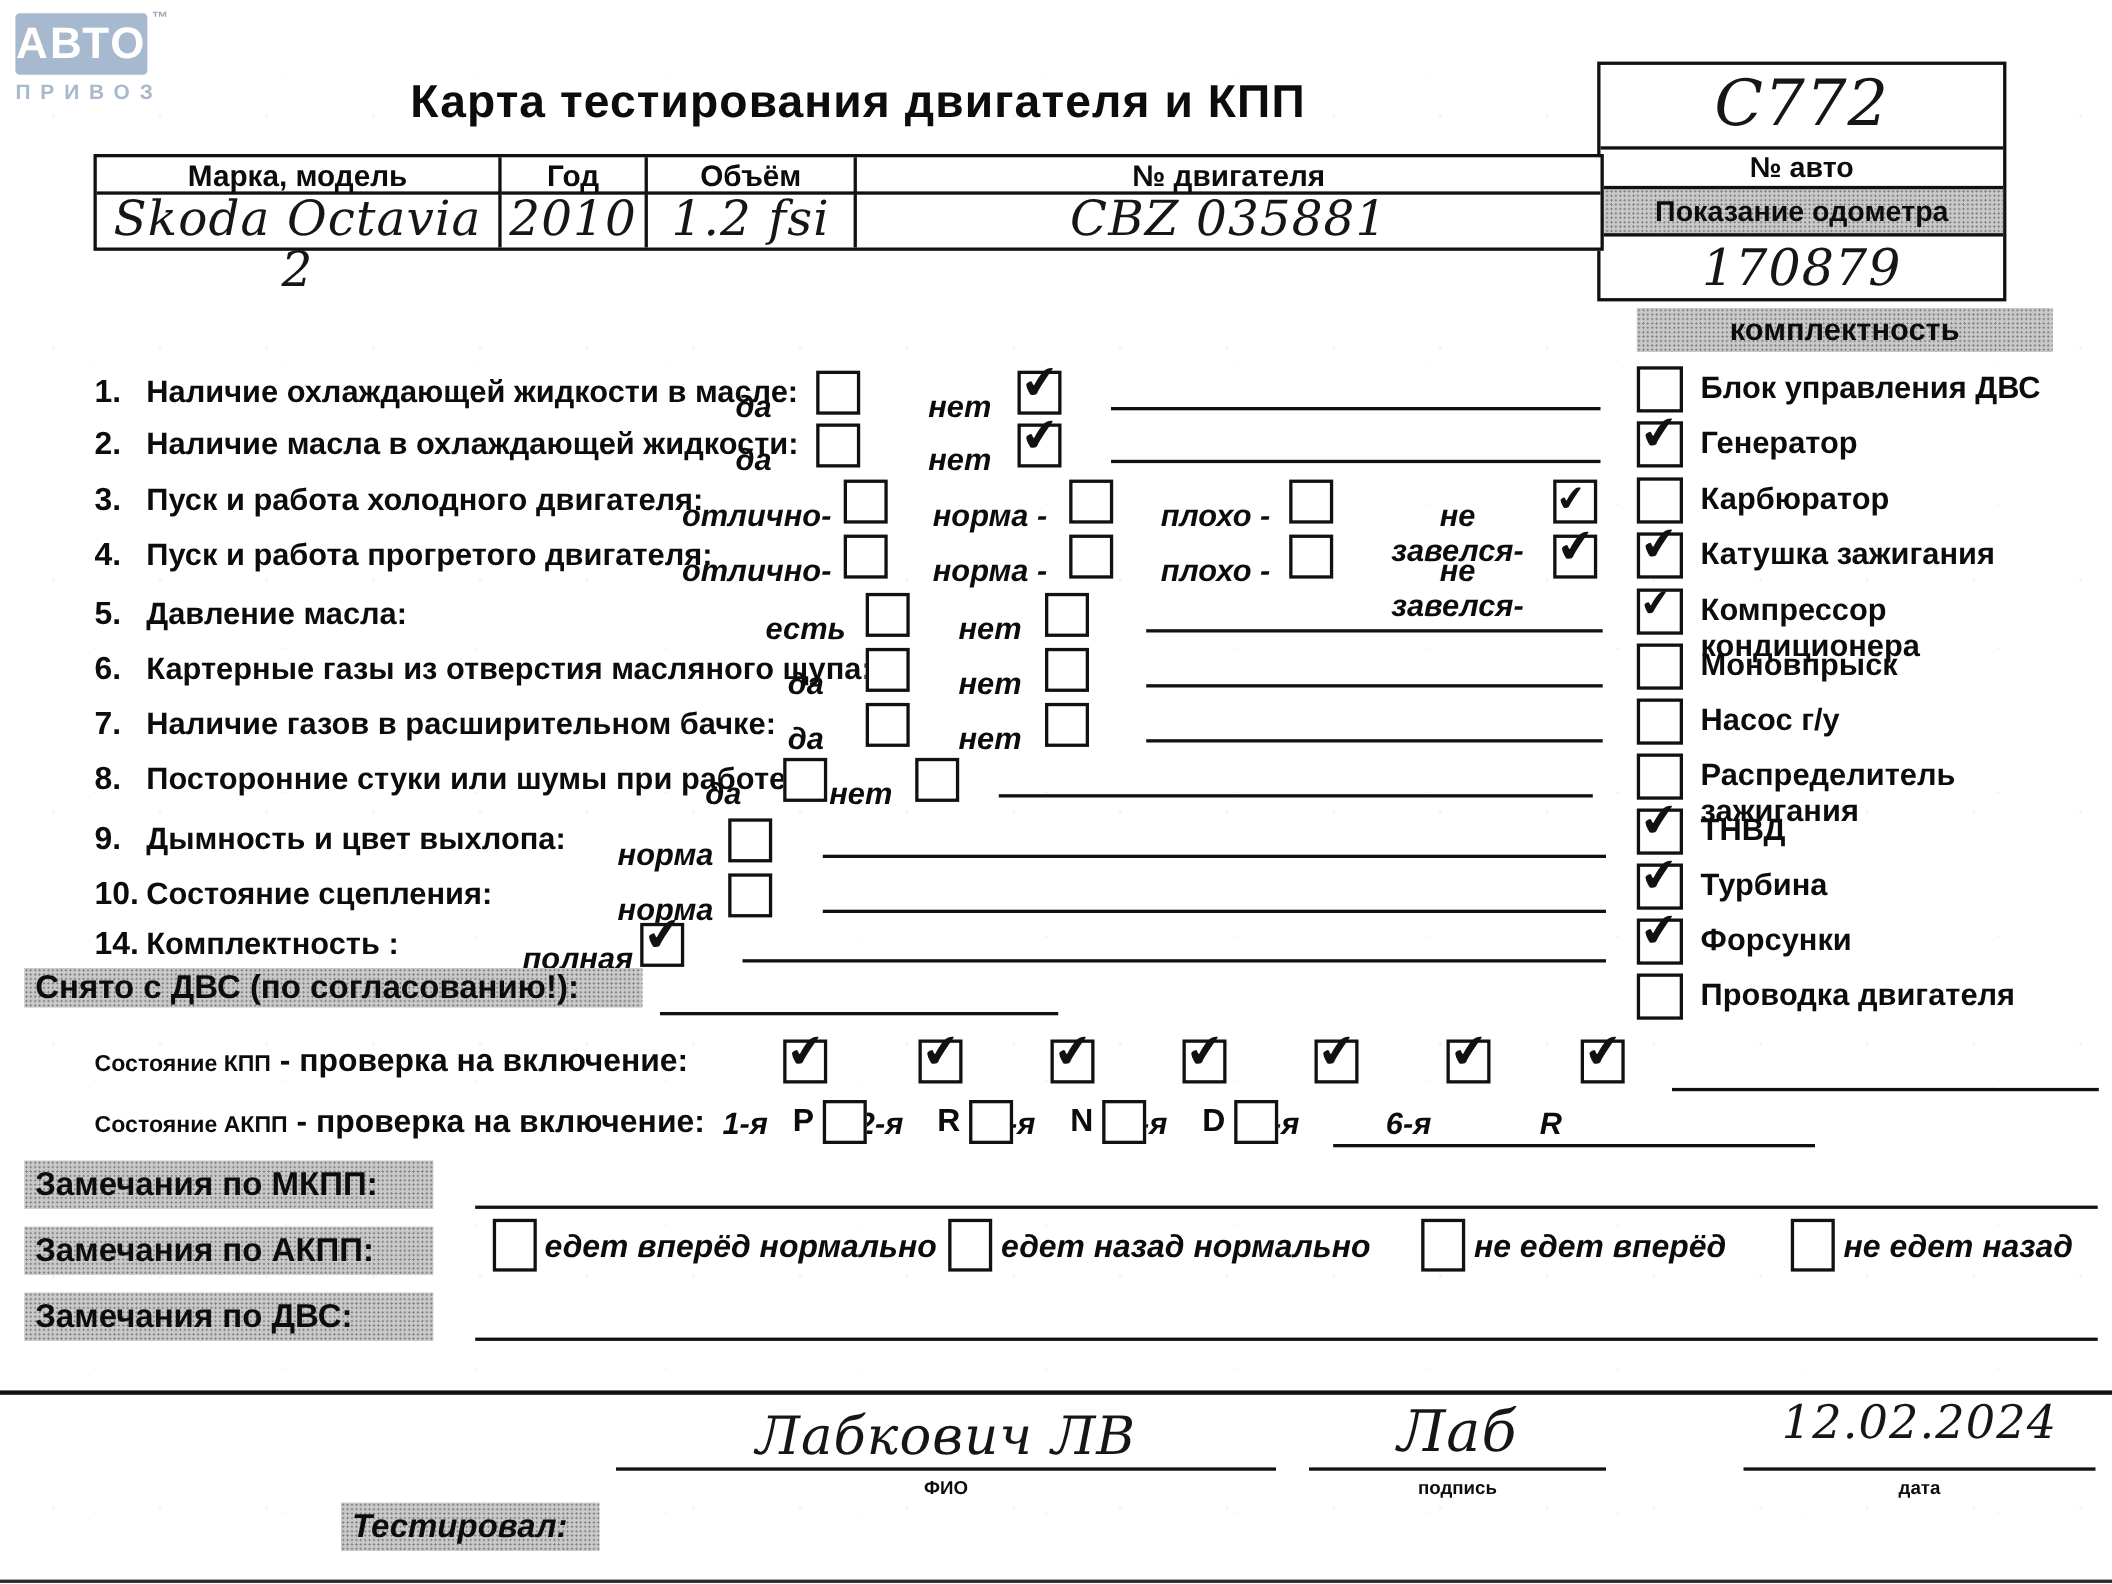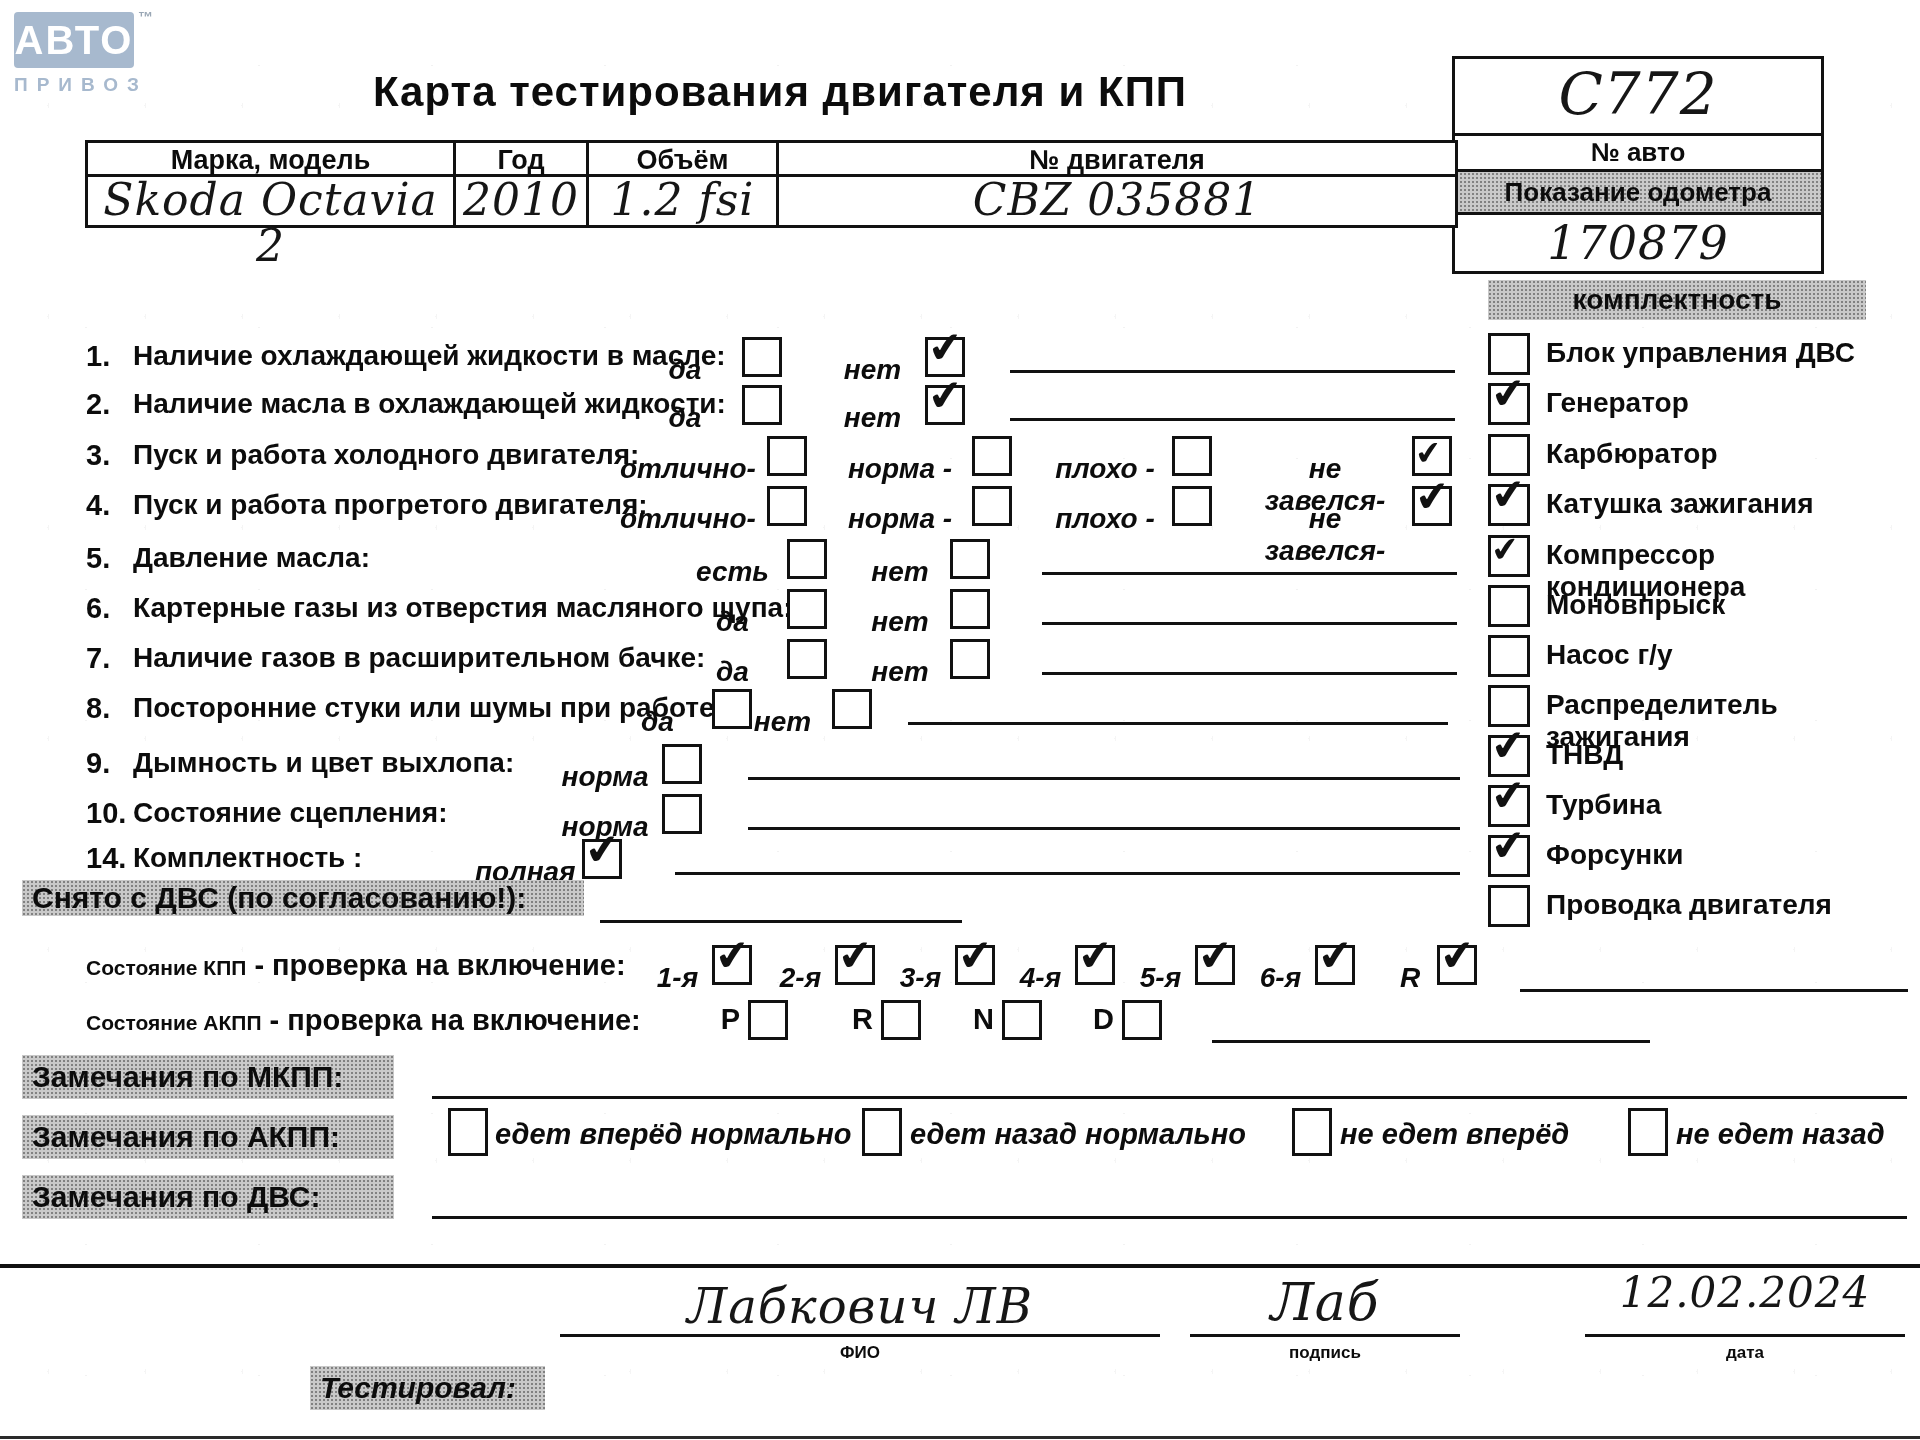--- a/index.html
+++ b/index.html
@@ -40,21 +40,21 @@
   .opt{position:absolute;top:17px;font-style:italic;font-weight:bold;font-size:28px;text-align:center;}
   .cb{position:absolute;top:0;width:34px;height:34px;border:3px solid #111;background:#fff;}
   .cb .mk{position:absolute;left:0px;top:-13px;font-size:42px;font-weight:bold;font-style:normal;
           font-family:"DejaVu Sans",sans-serif;color:#111;transform:rotate(-6deg);line-height:1;}
   .bline{position:absolute;height:3px;background:#111;top:33px;}
   
   .bar{position:absolute;display:flex;align-items:center;padding-left:10px;box-sizing:border-box;font-weight:bold;font-size:30px;}
   
   .kb{font-weight:700;font-size:21px;}
   .kr{font-weight:600;font-size:29px;}
-  .gear{font-style:italic;font-weight:bold;font-size:28px;}
+  .gear{font-style:italic;font-weight:bold;font-size:28px;margin-top:44px;}
   .pl{font-style:normal;font-weight:bold;font-size:29px;text-align:right;position:absolute;top:3px;}
   
   .eq-head{position:absolute;left:1488px;top:280px;width:378px;height:40px;text-align:center;font-weight:bold;font-size:28px;line-height:40px;}
   .eq-item{position:absolute;left:1488px;width:430px;height:40px;}
   .eq-item .cb{left:0;top:0;width:36px;height:36px;}
   .eq-label{position:absolute;left:58px;top:4px;font-size:28px;font-weight:600;}
   
   .note-opt{position:absolute;top:10px;font-style:italic;font-weight:bold;font-size:29px;text-align:left;}
   .ncb{position:absolute;width:34px;height:42px;border:3px solid #111;background:#fff;}
   

